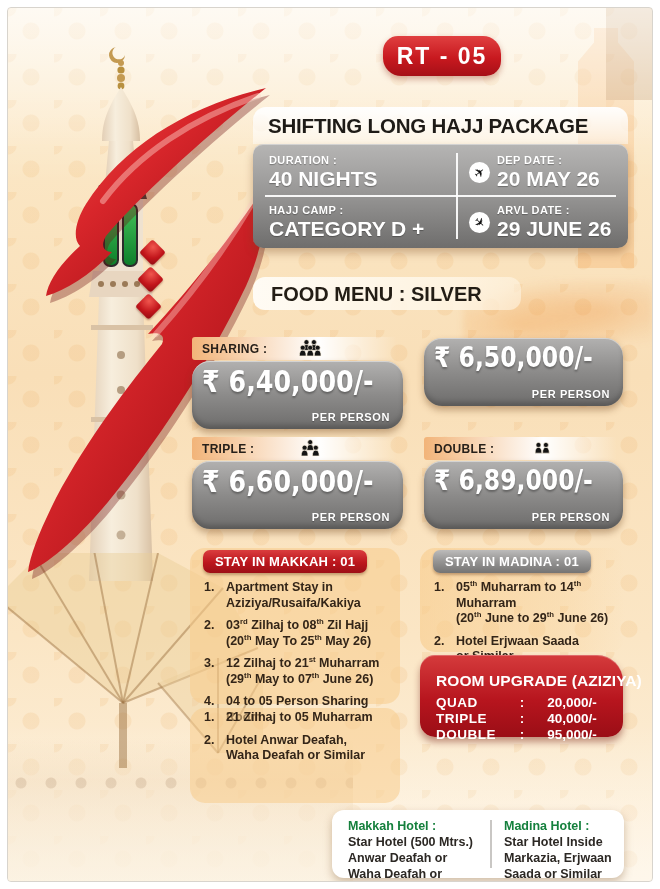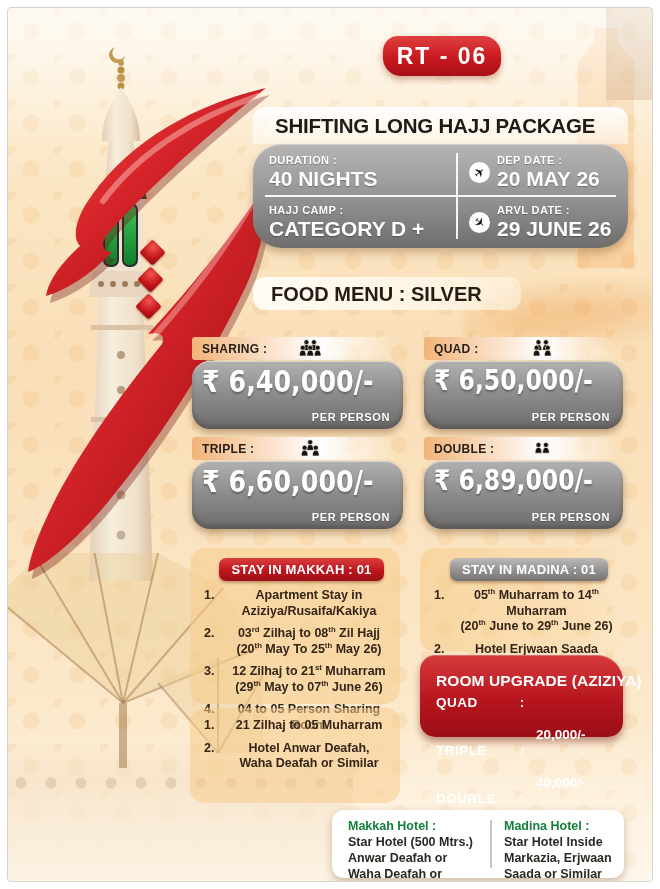--- a/index.html
+++ b/index.html
@@ -38,23 +38,23 @@
         border-radius:3px;background:radial-gradient(circle at 32% 28%,#f0564e,#c2151b 58%,#8d0c11);
         box-shadow:1px 1px 2px rgba(120,40,20,.4);}
   
   .abs{position:absolute;z-index:5;}
   .rt-badge{left:375px;top:28px;width:118px;height:40px;display:flex;align-items:center;justify-content:center;
         background:linear-gradient(180deg,#e04040 0%,#c8191f 55%,#a60f17 100%);
         border-radius:15px 18px 15px 18px;box-shadow:0 3px 6px rgba(150,50,30,.4);
         color:#fff;font-weight:bold;font-size:23px;letter-spacing:2px;}
   .pkg-title{left:245px;top:99px;width:375px;height:37px;line-height:38px;
         background:linear-gradient(180deg,rgba(255,255,255,.95),rgba(255,255,255,.45));
-        border-radius:13px 13px 0 0;padding-left:22px;box-sizing:border-box;
+        border-radius:13px 13px 0 0;padding-left:15px;box-sizing:border-box;
         color:#1e1b17;font-weight:bold;font-size:20.5px;letter-spacing:-0.2px;}
-  .info-panel{left:245px;top:136px;width:375px;height:104px;border-radius:28px;
+  .info-panel{left:245px;top:136px;width:375px;height:104px;border-radius:10px;
         background:linear-gradient(180deg,#b6b5b4 0%,#979695 48%,#6e6d6c 100%);
         box-shadow:0 5px 8px rgba(120,70,30,.35), inset 0 1px 0 rgba(255,255,255,.4);}
   .info-vline{position:absolute;left:203px;top:9px;bottom:9px;width:2px;background:rgba(255,255,255,.92);}
   .info-hline{position:absolute;left:12px;right:12px;top:51px;height:2px;background:rgba(255,255,255,.92);}
   .info-cell{position:absolute;color:#fff;display:flex;align-items:center;}
   .cell-tl{left:16px;top:6px;width:180px;height:44px;}
   .cell-tr{left:216px;top:6px;width:155px;height:44px;}
   .cell-bl{left:16px;top:56px;width:180px;height:44px;}
   .cell-br{left:216px;top:56px;width:155px;height:44px;}
   .cell-txt .lbl{font-size:11px;font-weight:bold;letter-spacing:.4px;line-height:13px;
@@ -82,21 +82,21 @@
   .price-box{position:relative;height:68px;border-radius:18px;margin-top:1px;
         background:linear-gradient(180deg,#b2b1b0 0%,#8c8b8a 50%,#6d6c6b 100%);
         box-shadow:0 4px 7px rgba(110,65,25,.4), inset 0 1px 0 rgba(255,255,255,.45), inset 0 -4px 5px rgba(0,0,0,.18);}
   .amount{position:absolute;left:10px;top:3px;color:#fff;font-weight:bold;font-size:27px;
         font-family:"DejaVu Sans","Liberation Sans",sans-serif;white-space:nowrap;
         transform:scale(.94,1.12);transform-origin:left top;text-shadow:0 2px 2px rgba(0,0,0,.3);}
   .pc-1 .amount,.pc-3 .amount{font-size:25px;}
   .per{position:absolute;right:13px;bottom:6px;color:#fff;font-weight:bold;font-size:11px;
         letter-spacing:.6px;text-shadow:0 1px 1px rgba(0,0,0,.3);}
   .stay-panel{position:absolute;z-index:5;border-radius:15px;background:rgba(248,204,140,.55);
-        box-sizing:border-box;padding-top:8px;text-align:center;}
+        box-sizing:border-box;padding-top:0;}
   .sp-makkah1{left:182px;top:540px;width:210px;height:156px;}
   .sp-madina1{left:412px;top:540px;width:205px;height:104px;
         background:linear-gradient(90deg,rgba(248,204,140,.6),rgba(248,204,140,.28) 70%,rgba(248,204,140,0));}
   .sp-makkah2{left:182px;top:700px;width:210px;height:95px;}
   .stay-badge{display:inline-block;margin:2px 0 5px 13px;padding:4px 12px 4px 12px;border-radius:7px;
         color:#fff;font-weight:bold;font-size:13px;letter-spacing:.2px;
         box-shadow:0 2px 3px rgba(110,60,25,.4);}
   .badge-red{background:linear-gradient(180deg,#da3d3e 0%,#bc161d 55%,#9d0f16 100%);}
   .badge-silver{background:linear-gradient(180deg,#bcbbba 0%,#959493 50%,#757473 100%);}
   .stay-list{list-style:none;counter-reset:li;margin:2px 0 0 0;padding:0 8px 0 14px;}
@@ -105,21 +105,21 @@
   .stay-list li::before{content:counter(li) ".";position:absolute;left:0;top:0;}
   sup{font-size:62%;line-height:0;}
   .room-upgrade{left:412px;top:647px;width:203px;height:82px;border-radius:15px 26px 15px 15px;
         background:linear-gradient(180deg,#d53b3c 0%,#b7151e 55%,#9a0e16 100%);
         box-shadow:0 5px 7px rgba(120,30,20,.45), inset 0 1px 0 rgba(255,255,255,.25);
         box-sizing:border-box;padding:9px 0 0 16px;color:#fff;}
   .ru-title{font-weight:bold;font-size:15.5px;letter-spacing:.1px;margin-bottom:5px;white-space:nowrap;margin-top:8px;}
   .ru-row{display:flex;font-weight:bold;font-size:13.5px;line-height:16px;}
   .ru-name{width:72px;letter-spacing:.5px;}
   .ru-sep{width:28px;text-align:center;}
-  .ru-val{width:72px;text-align:left;margin-top:32px;}
+  .ru-val{width:72px;text-align:center;}
   .hotels-card{left:324px;top:802px;width:292px;height:68px;border-radius:12px;background:#ffffff;
         box-shadow:0 4px 8px rgba(120,80,40,.35);box-sizing:border-box;}
   .hc-divider{position:absolute;left:158px;top:10px;bottom:10px;width:2px;background:#c9c7c4;}
   .hc-col{position:absolute;top:8px;}
   .hc-left{left:16px;width:135px;}
   .hc-right{left:172px;width:115px;}
   .hc-title{color:#15803d;font-weight:bold;font-size:12.5px;line-height:1.28;}
   .hc-detail{color:#2c2824;font-weight:bold;font-size:12.5px;line-height:1.28;white-space:pre-line;}
 </style>
 </head>
@@ -211,21 +211,21 @@
         <rect x="111" y="150" width="8" height="65" fill="rgba(140,95,45,.5)"></rect>
         <path d="M210,200 L150,130 L210,105 L255,120 L255,200 Z" fill="rgba(233,205,150,.45)"></path>
         <g stroke="rgba(145,100,50,.45)" stroke-width="2" fill="none">
           <path d="M210,200 L150,130"></path>
             <path d="M210,200 L210,105"></path>
             <path d="M210,200 L255,122"></path>
         </g>
       </g>
     </svg>
 
-    <div class="abs rt-badge">RT - 06</div>
+    <div class="abs rt-badge">RT - 05</div>
 
     <div class="abs pkg-title">SHIFTING LONG HAJJ PACKAGE</div>
 
     <div class="abs info-panel">
       <div class="info-vline"></div>
       <div class="info-hline"></div>
       <div class="info-cell cell-tl">
         <div class="cell-txt">
           <div class="lbl">DURATION :</div>
           <div class="val">40 NIGHTS</div>
@@ -284,41 +284,20 @@
                 <path d="M-3.6,10 Q-3.6,3.8 0,3.8 Q3.6,3.8 3.6,10 Z" fill="#141414" stroke="#fdf3e1" stroke-width="0.7"></path>
               </g>
             </svg></span>
       </div>
       <div class="price-box">
         <span class="amount">₹ 6,40,000/-</span>
         <span class="per">PER PERSON</span>
       </div>
     </div>
     <div class="price-card pc-1">
-      <div class="price-strip">
-        <span class="plabel">QUAD :</span>
-        <span class="people-icon"><svg width="28" height="19" viewBox="0 0 30 20">
-              <g transform="translate(8,2)">
-                <circle cx="0" cy="1.2" r="2.7" fill="#141414" stroke="#fdf3e1" stroke-width="0.7"></circle>
-                <path d="M-3.6,10 Q-3.6,3.8 0,3.8 Q3.6,3.8 3.6,10 Z" fill="#141414" stroke="#fdf3e1" stroke-width="0.7"></path>
-              </g>
-              <g transform="translate(16,2)">
-                <circle cx="0" cy="1.2" r="2.7" fill="#141414" stroke="#fdf3e1" stroke-width="0.7"></circle>
-                <path d="M-3.6,10 Q-3.6,3.8 0,3.8 Q3.6,3.8 3.6,10 Z" fill="#141414" stroke="#fdf3e1" stroke-width="0.7"></path>
-              </g>
-              <g transform="translate(6,8)">
-                <circle cx="0" cy="1.2" r="2.7" fill="#141414" stroke="#fdf3e1" stroke-width="0.7"></circle>
-                <path d="M-3.6,10 Q-3.6,3.8 0,3.8 Q3.6,3.8 3.6,10 Z" fill="#141414" stroke="#fdf3e1" stroke-width="0.7"></path>
-              </g>
-              <g transform="translate(18,8)">
-                <circle cx="0" cy="1.2" r="2.7" fill="#141414" stroke="#fdf3e1" stroke-width="0.7"></circle>
-                <path d="M-3.6,10 Q-3.6,3.8 0,3.8 Q3.6,3.8 3.6,10 Z" fill="#141414" stroke="#fdf3e1" stroke-width="0.7"></path>
-              </g>
-            </svg></span>
-      </div>
       <div class="price-box">
         <span class="amount">₹ 6,50,000/-</span>
         <span class="per">PER PERSON</span>
       </div>
     </div>
     <div class="price-card pc-2">
       <div class="price-strip">
         <span class="plabel">TRIPLE :</span>
         <span class="people-icon"><svg width="28" height="19" viewBox="0 0 30 20">
               <g transform="translate(12,2)">

